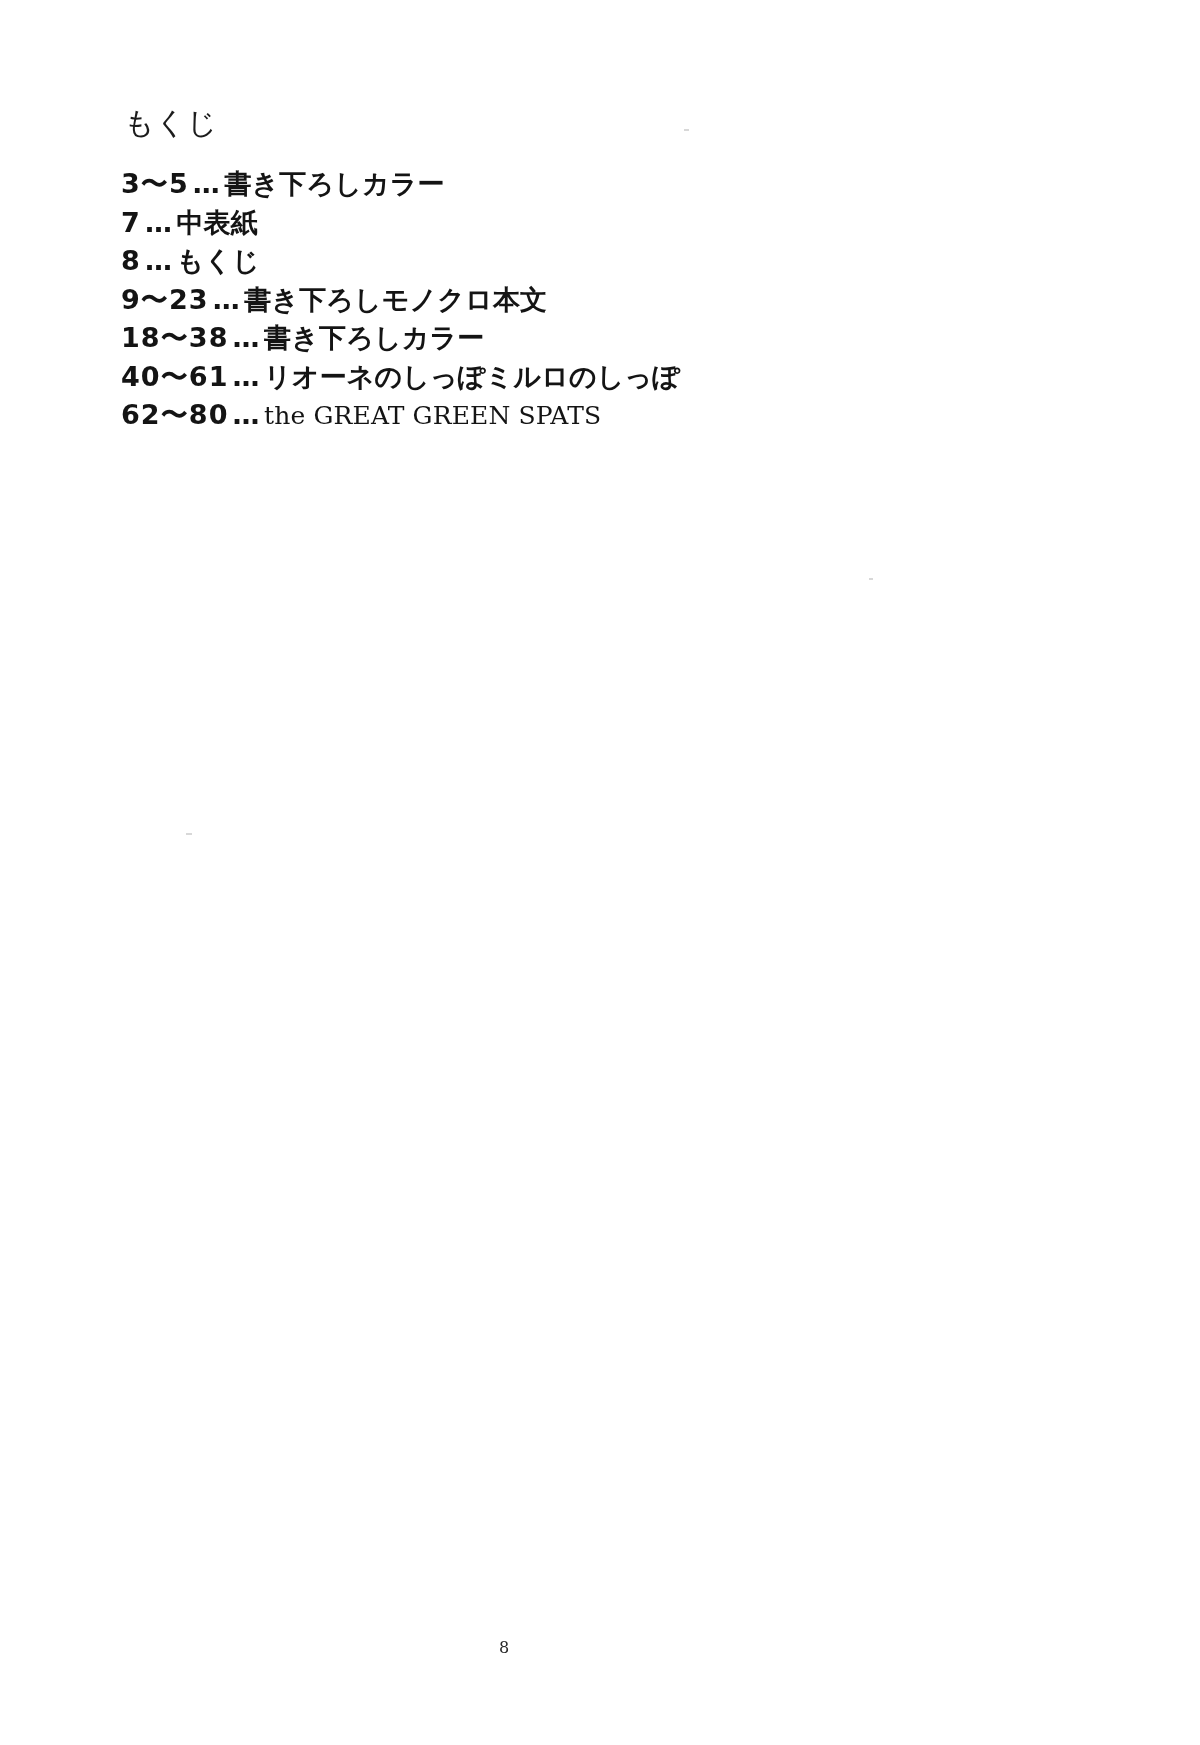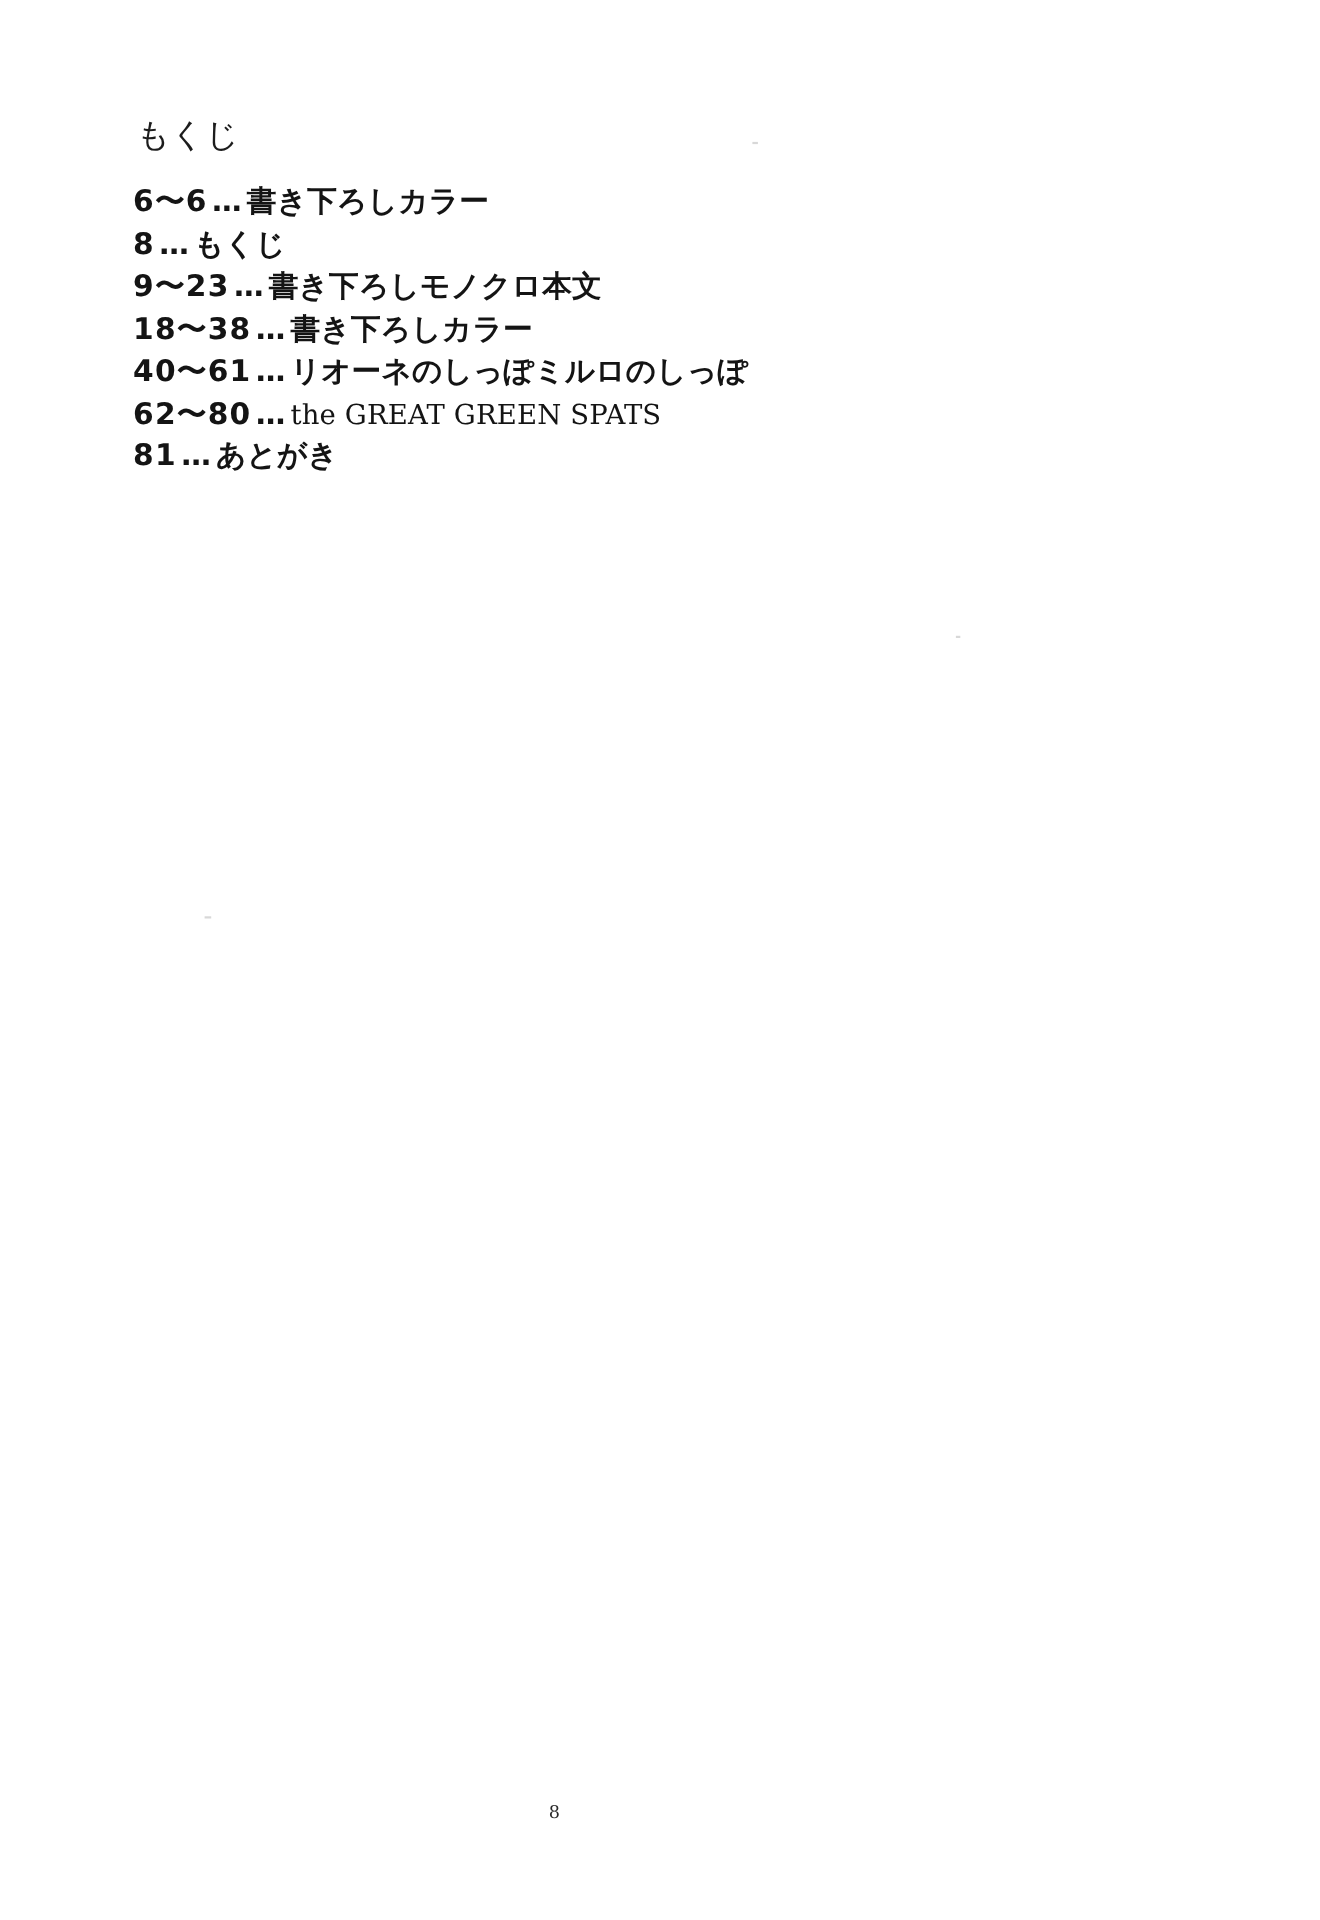--- a/index.html
+++ b/index.html
@@ -81,37 +81,37 @@
 <div class="page">
 
   <div class="speck" style="left:684px; top:129px; width:5px; height:2px;"></div>
   <div class="speck" style="left:869px; top:578px; width:4px; height:2px;"></div>
   <div class="speck" style="left:186px; top:833px; width:6px; height:2px;"></div>
 
   <div class="toc-heading">もくじ</div>
 
   <ul class="toc-list">
     <li class="toc-entry">
-      <span class="pages">6〜6</span><span class="dots">…</span><span class="title">書き下ろしカラー</span>
+      <span class="pages">3〜5</span><span class="dots">…</span><span class="title">書き下ろしカラー</span>
+    </li>
+    <li class="toc-entry">
+      <span class="pages">7</span><span class="dots">…</span><span class="title">中表紙</span>
     </li>
     <li class="toc-entry">
       <span class="pages">8</span><span class="dots">…</span><span class="title">もくじ</span>
     </li>
     <li class="toc-entry">
       <span class="pages">9〜23</span><span class="dots">…</span><span class="title">書き下ろしモノクロ本文</span>
     </li>
     <li class="toc-entry">
       <span class="pages">18〜38</span><span class="dots">…</span><span class="title">書き下ろしカラー</span>
     </li>
     <li class="toc-entry">
       <span class="pages">40〜61</span><span class="dots">…</span><span class="title">リオーネのしっぽミルロのしっぽ</span>
     </li>
     <li class="toc-entry latin">
       <span class="pages">62〜80</span><span class="dots">…</span><span class="title">the GREAT GREEN SPATS</span>
     </li>
-    <li class="toc-entry">
-      <span class="pages">81</span><span class="dots">…</span><span class="title">あとがき</span>
-    </li>
   </ul>
 
   <div class="page-number">8</div>
 
 </div>
 
 </body></html>

